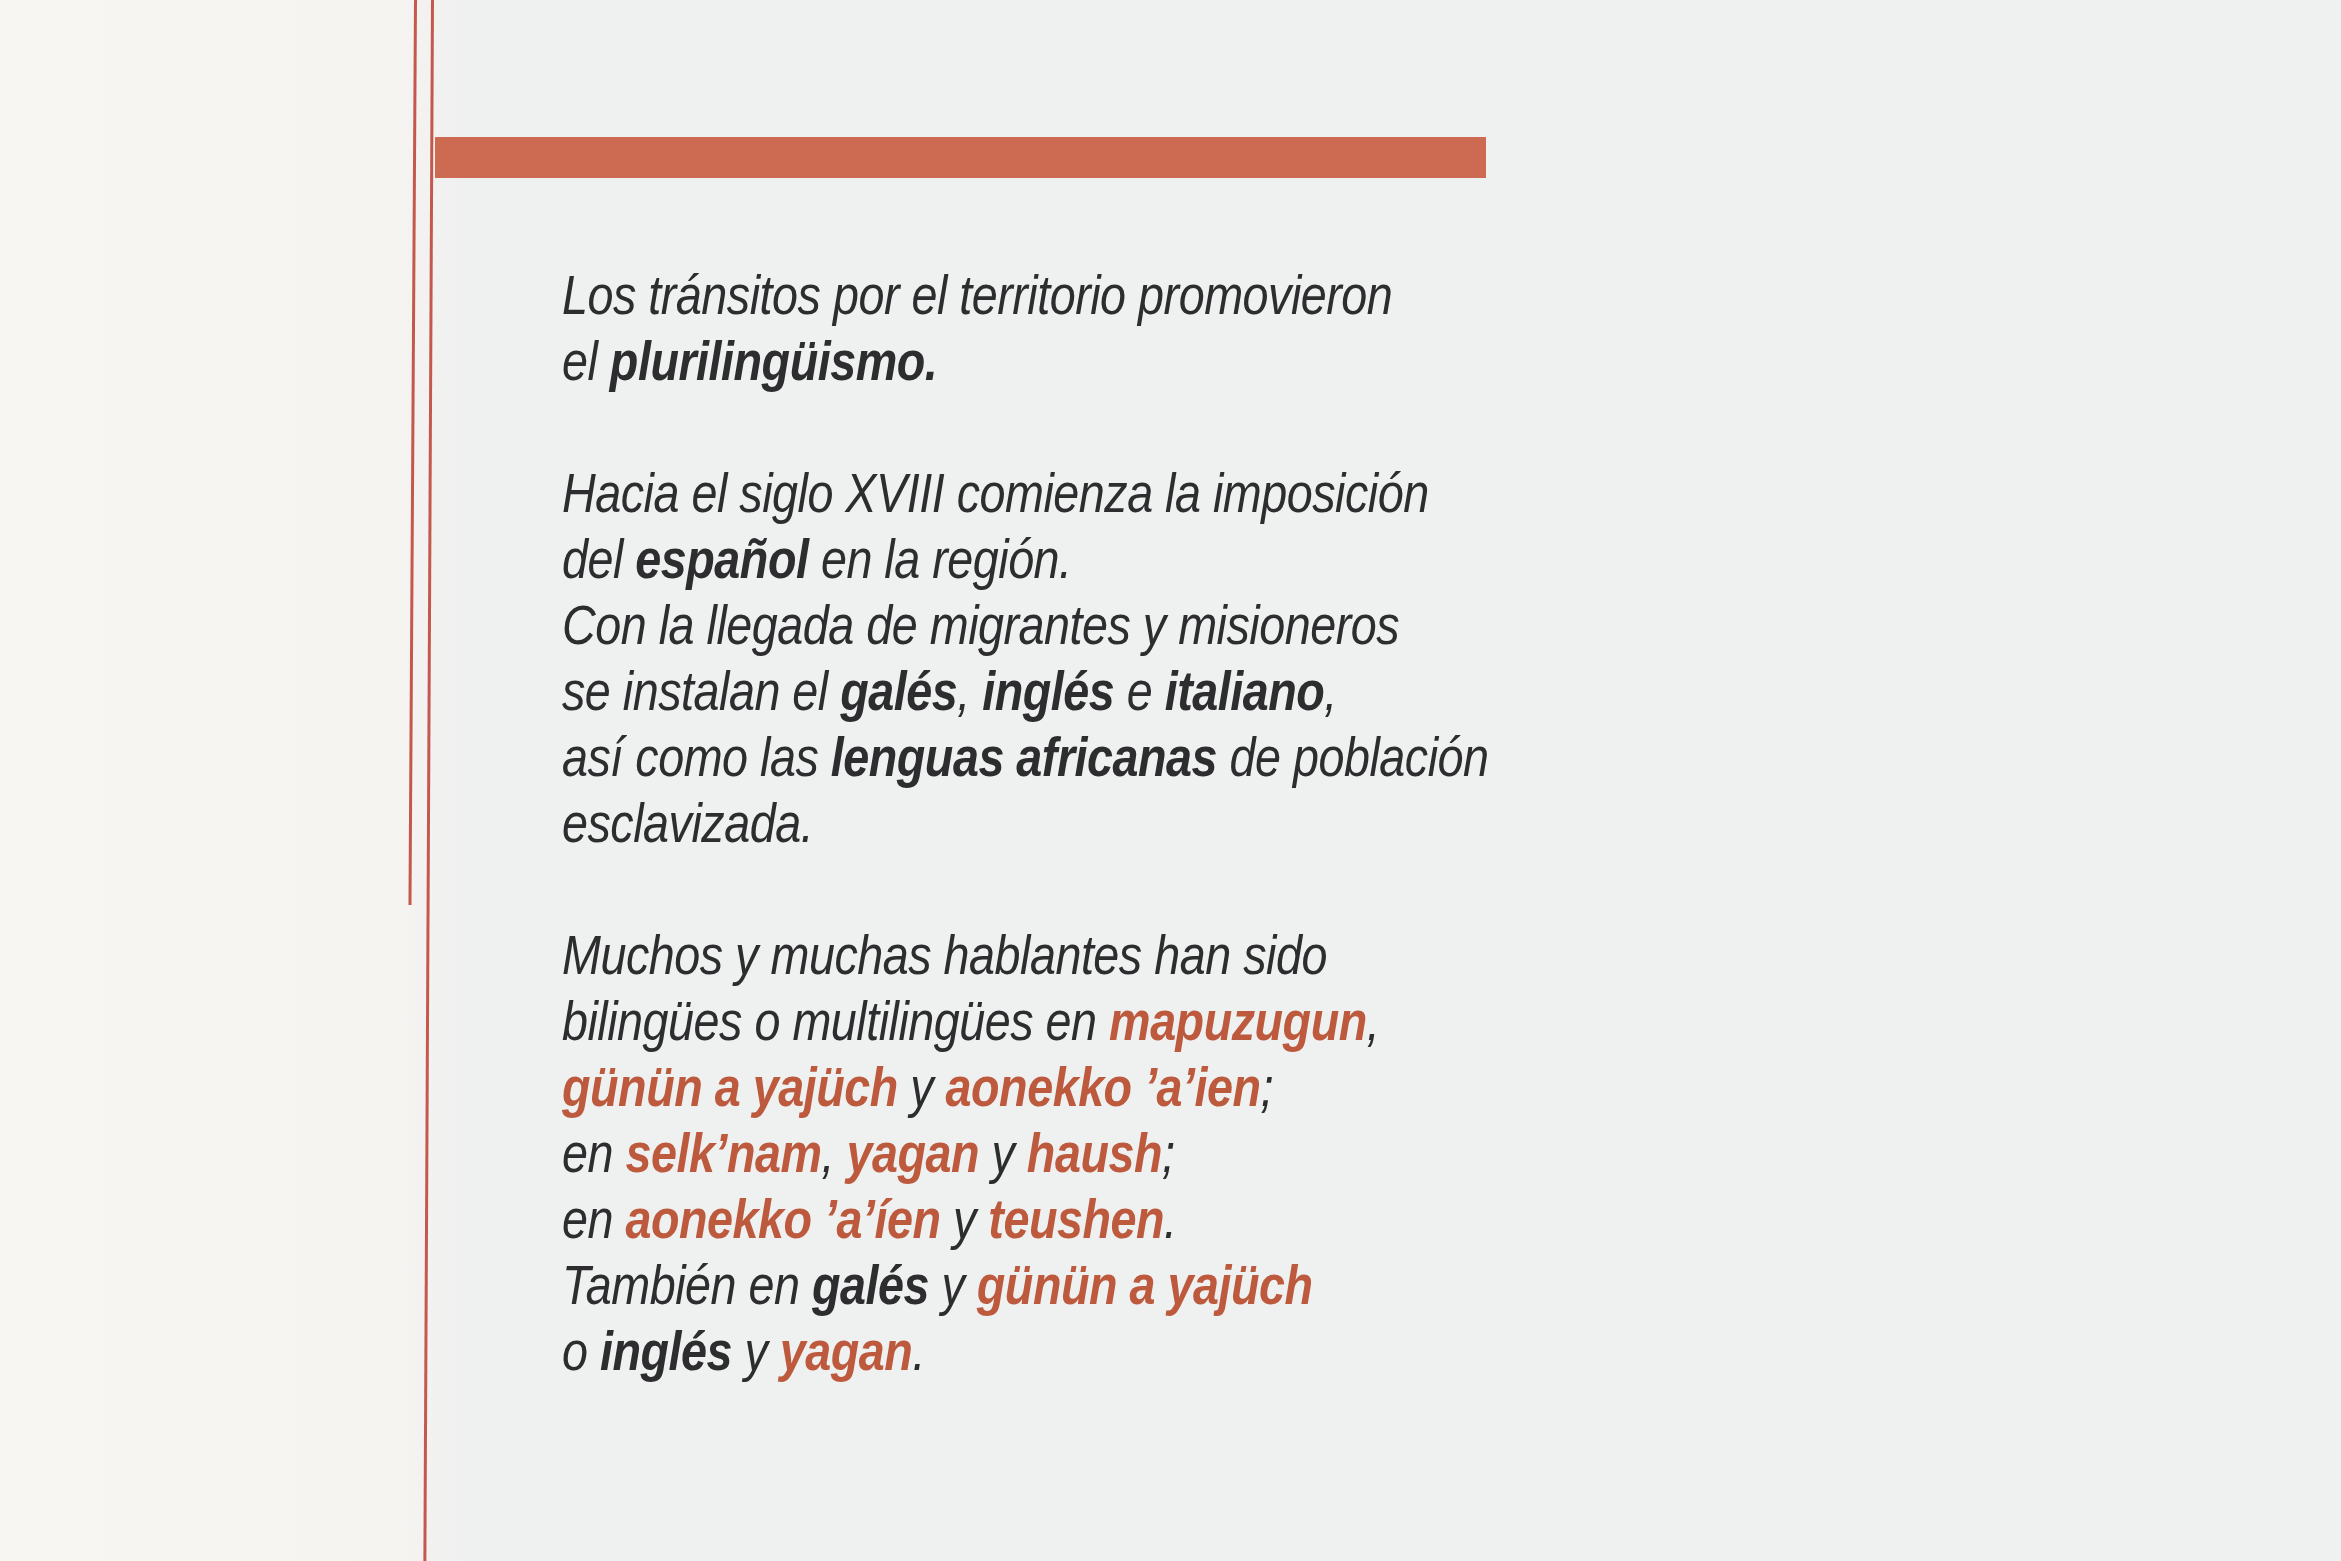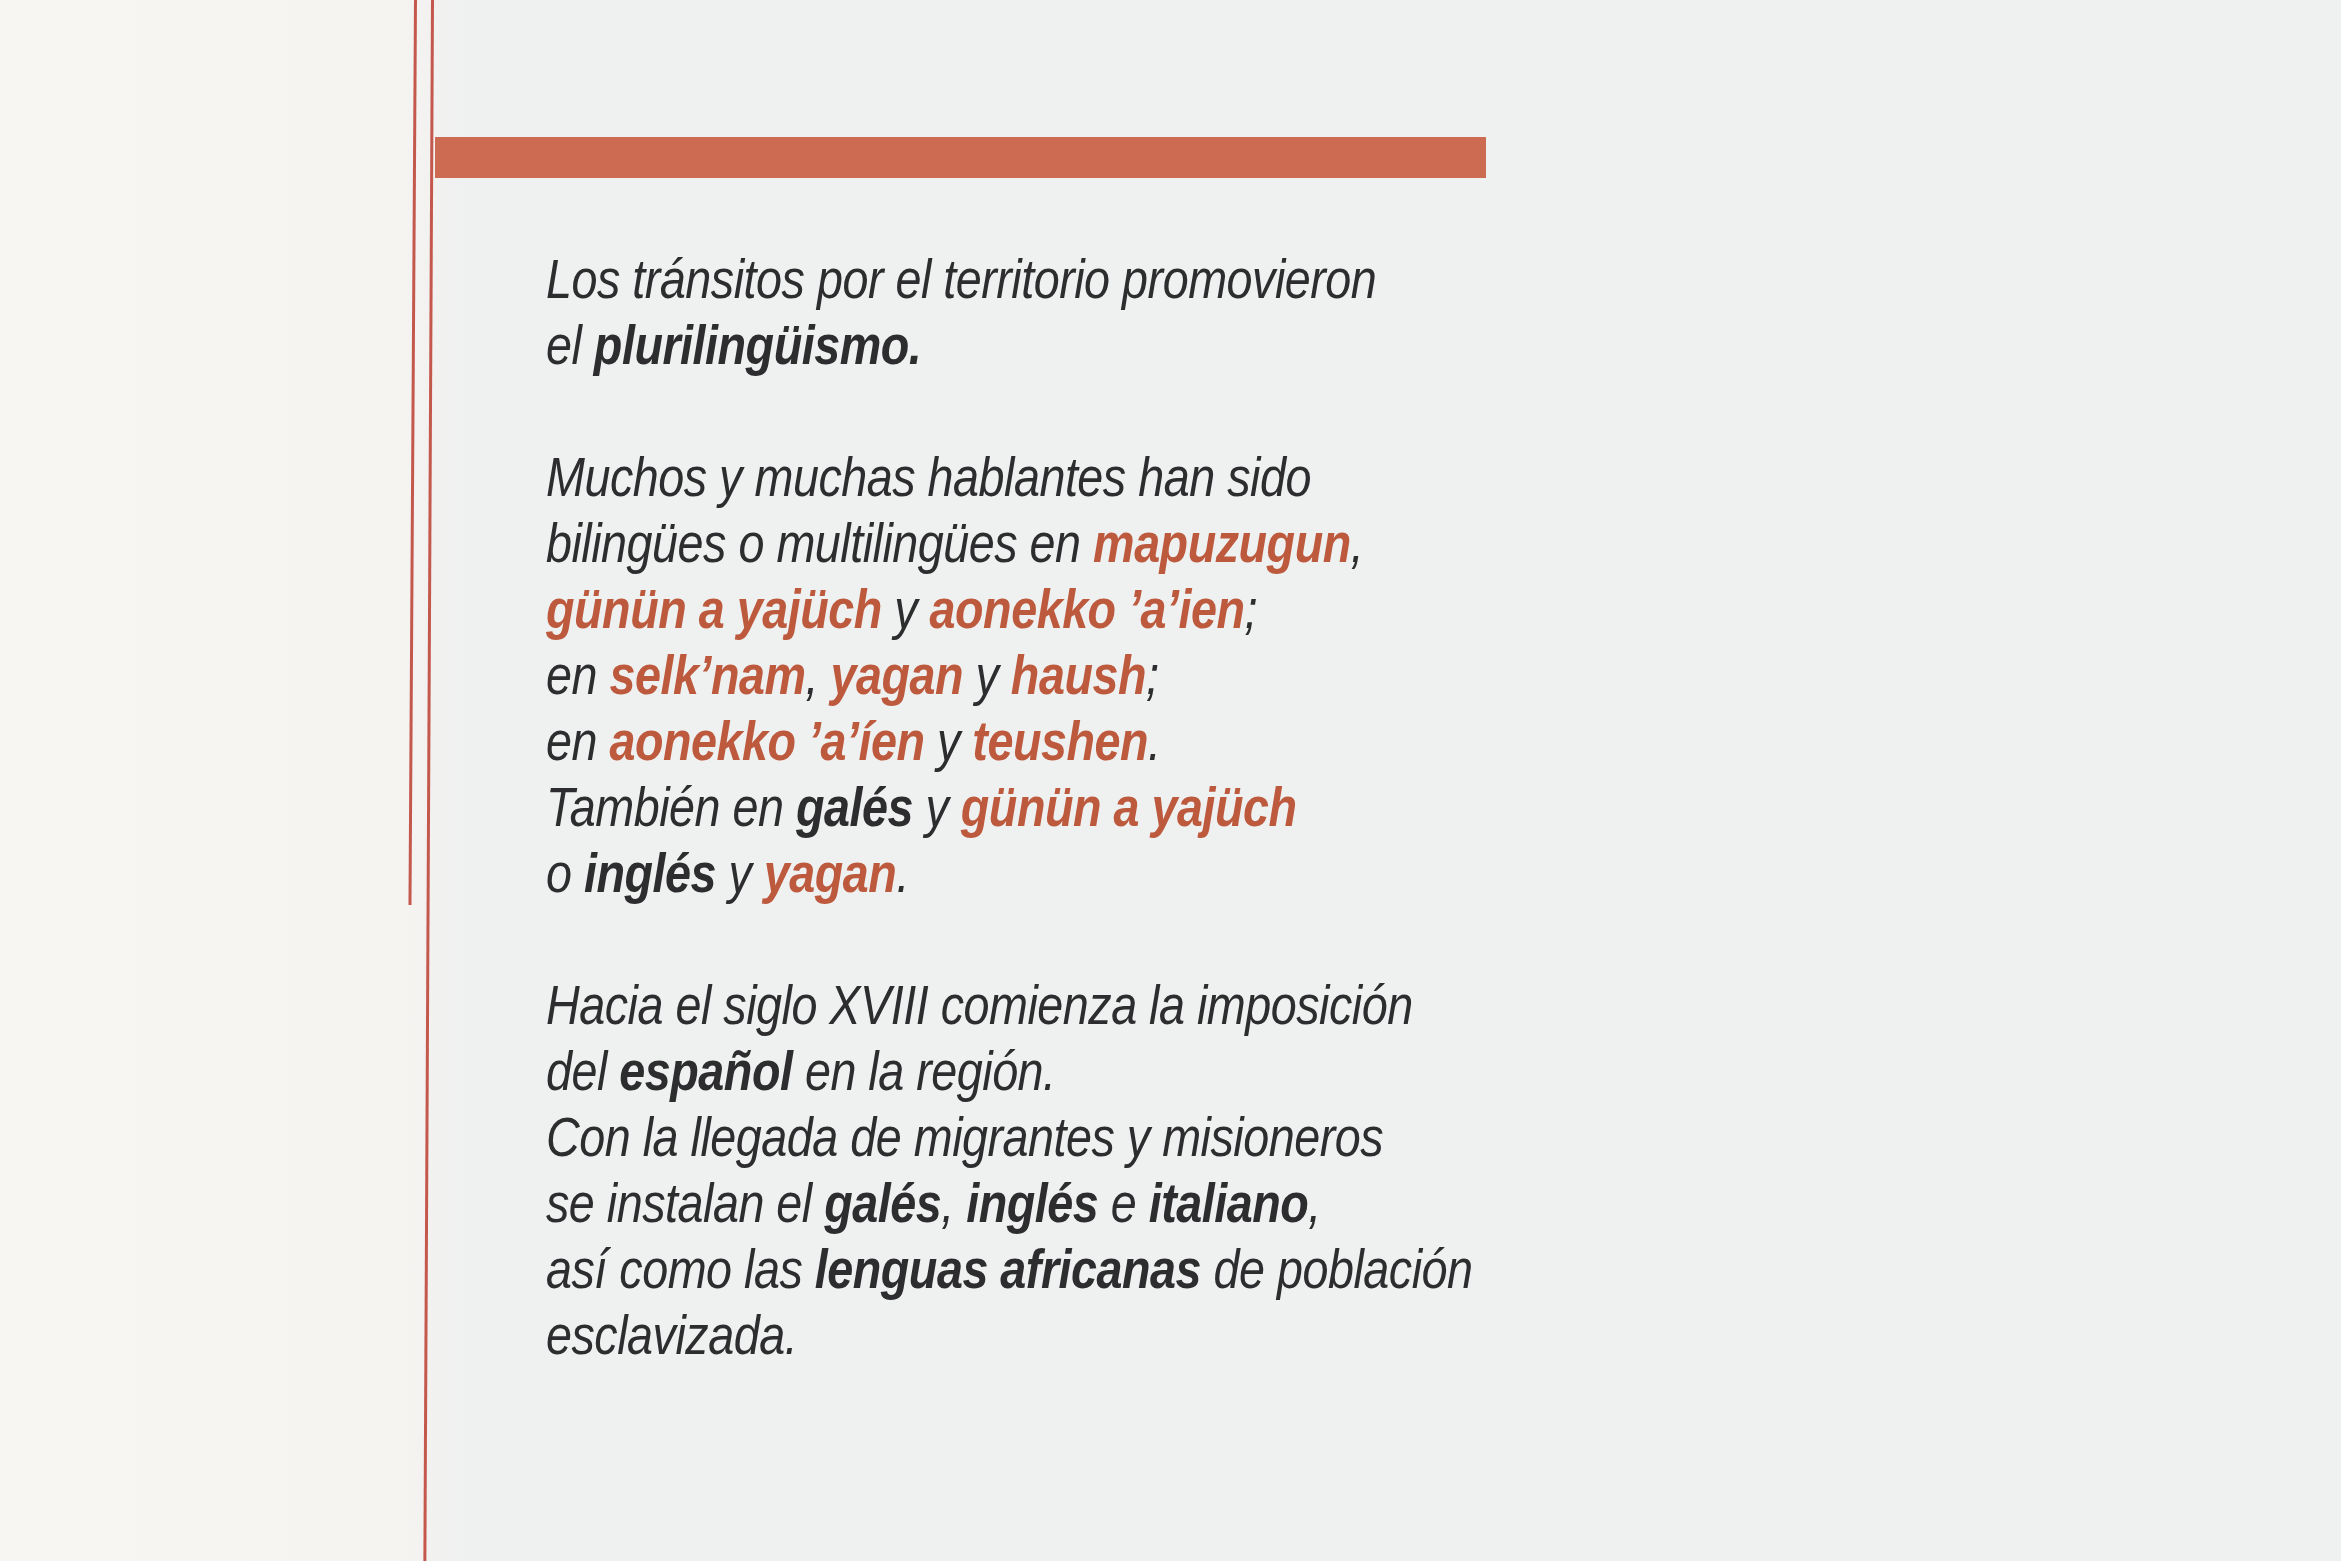--- a/index.html
+++ b/index.html
@@ -36,21 +36,21 @@
   .text-block {
     position: absolute;
     left: 546px; top: 246px;
     width: 1362px;
     font-style: italic;
     font-size: 55px;
     line-height: 66px;
     letter-spacing: -0.6px;
     white-space: nowrap;
   }
-  .para { margin: 0; }
+  .para { margin: 16px; }
   .para + .para { margin-top: 66px; }
   .text-line {
     transform: scaleX(0.85);
     transform-origin: 0 50%;
   }
   .seg-b { font-weight: 700; }
   .seg-o { font-weight: 700; }
 </style>
 </head>
 <body>
@@ -58,31 +58,31 @@
 <div class="panel">
   <div class="vline vline-short" style="background: rgb(197, 88, 76);"></div>
   <div class="vline vline-long" style="background: rgb(197, 88, 76);"></div>
   <div class="accent-bar" style="background: rgb(204, 106, 82);"></div>
   <div class="text-block" id="text-block" style="color: rgb(45, 45, 47);">
       <div class="para">
         <div class="text-line"><span>Los tránsitos por el territorio promovieron</span></div>
         <div class="text-line"><span>el </span><span class="seg-b">plurilingüismo.</span></div>
       </div>
       <div class="para">
+        <div class="text-line"><span>Hacia el siglo XVIII comienza la imposición</span></div>
+        <div class="text-line"><span>del </span><span class="seg-b">español</span><span> en la región.</span></div>
+        <div class="text-line"><span>Con la llegada de migrantes y misioneros</span></div>
+        <div class="text-line"><span>se instalan el </span><span class="seg-b">galés</span><span>, </span><span class="seg-b">inglés</span><span> e </span><span class="seg-b">italiano</span><span>,</span></div>
+        <div class="text-line"><span>así como las </span><span class="seg-b">lenguas africanas</span><span> de población</span></div>
+        <div class="text-line"><span>esclavizada.</span></div>
+      </div>
+      <div class="para">
         <div class="text-line"><span>Muchos y muchas hablantes han sido</span></div>
         <div class="text-line"><span>bilingües o multilingües en </span><span class="seg-o" style="color: rgb(189, 90, 62);">mapuzugun</span><span>,</span></div>
         <div class="text-line"><span class="seg-o" style="color: rgb(189, 90, 62);">günün a yajüch</span><span> y </span><span class="seg-o" style="color: rgb(189, 90, 62);">aonekko ’a’ien</span><span>;</span></div>
         <div class="text-line"><span>en </span><span class="seg-o" style="color: rgb(189, 90, 62);">selk’nam</span><span>, </span><span class="seg-o" style="color: rgb(189, 90, 62);">yagan</span><span> y </span><span class="seg-o" style="color: rgb(189, 90, 62);">haush</span><span>;</span></div>
         <div class="text-line"><span>en </span><span class="seg-o" style="color: rgb(189, 90, 62);">aonekko ’a’íen</span><span> y </span><span class="seg-o" style="color: rgb(189, 90, 62);">teushen</span><span>.</span></div>
         <div class="text-line"><span>También en </span><span class="seg-b">galés</span><span> y </span><span class="seg-o" style="color: rgb(189, 90, 62);">günün a yajüch</span></div>
         <div class="text-line"><span>o </span><span class="seg-b">inglés</span><span> y </span><span class="seg-o" style="color: rgb(189, 90, 62);">yagan</span><span>.</span></div>
       </div>
-      <div class="para">
-        <div class="text-line"><span>Hacia el siglo XVIII comienza la imposición</span></div>
-        <div class="text-line"><span>del </span><span class="seg-b">español</span><span> en la región.</span></div>
-        <div class="text-line"><span>Con la llegada de migrantes y misioneros</span></div>
-        <div class="text-line"><span>se instalan el </span><span class="seg-b">galés</span><span>, </span><span class="seg-b">inglés</span><span> e </span><span class="seg-b">italiano</span><span>,</span></div>
-        <div class="text-line"><span>así como las </span><span class="seg-b">lenguas africanas</span><span> de población</span></div>
-        <div class="text-line"><span>esclavizada.</span></div>
-      </div>
     </div>
 </div>
 
 
 </body></html>

